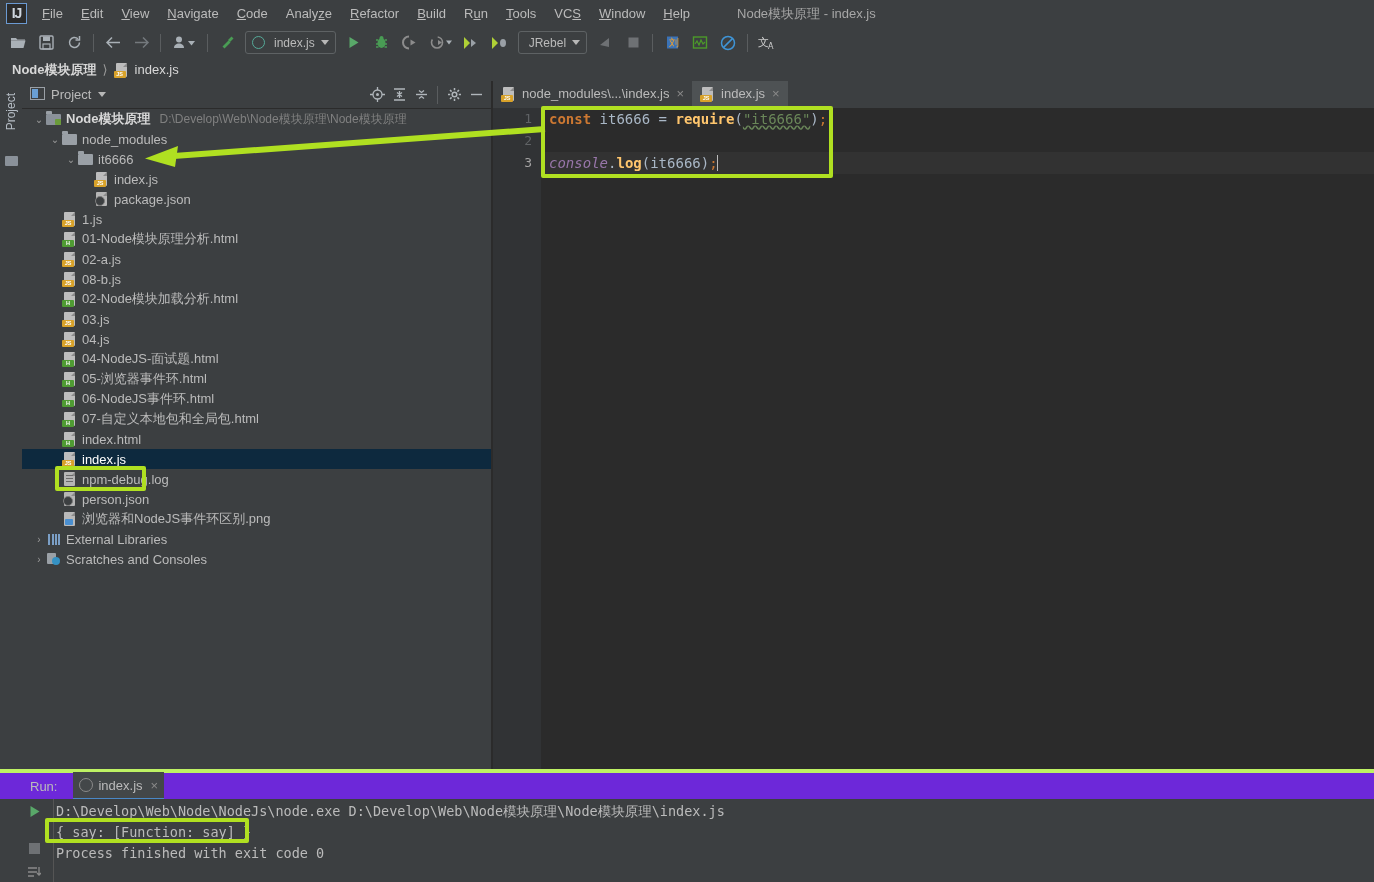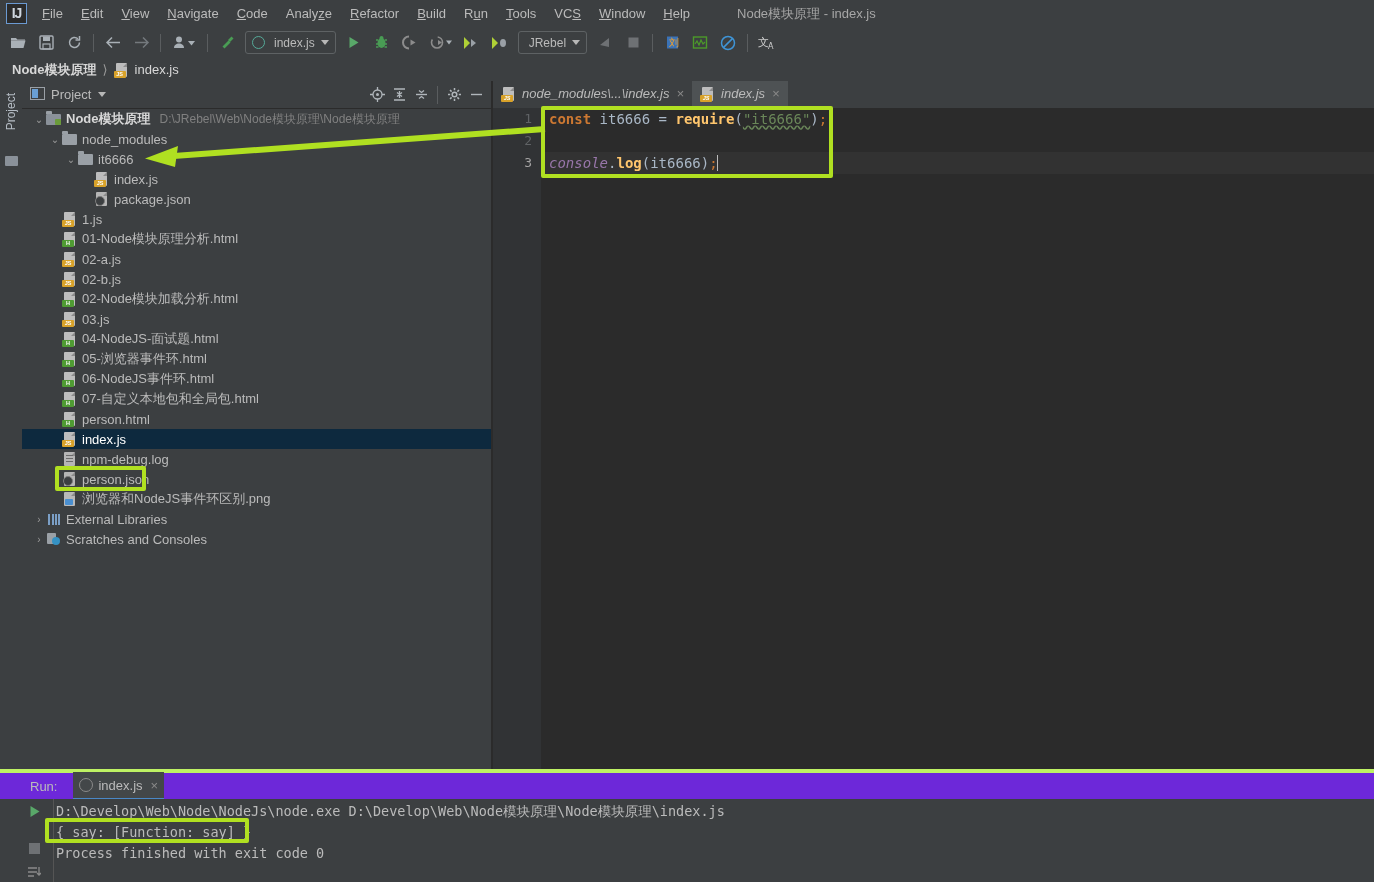--- a/index.html
+++ b/index.html
@@ -168,21 +168,20 @@
   
   .editor-area {
     position: absolute; left: 493px; top: 81px; width: 881px; height: 688px;
     background: #2b2b2b;
   }
   .tabbar { height: 27px; background: #3c3f41; display: flex; align-items: stretch; }
   .etab {
     display: flex; align-items: center; padding: 0 8px; font-size: 13px;
     color: #bbbbbb; white-space: nowrap; background: #3c3f41;
     border-bottom: 2px solid transparent;
-    font-style: italic;
   }
   .etab.active { background: #4e5254; border-bottom: 2px solid transparent; }
   .etab .x { margin-left: 7px; color: #8a8a8a; font-size: 13px; }
   .etab .ico { margin-right: 5px; }
 
   .code-wrap { position: absolute; left: 0; top: 27px; right: 0; bottom: 0; background: #2b2b2b; }
   .gutter {
     position: absolute; left: 0; top: 0; width: 48px; bottom: 0;
     background: #313335;
   }
@@ -476,21 +475,21 @@
       </div>
     </div>
     <div class="tree" id="tree">
         <div class="trow">
           <span style="width: 10px; flex: 0 0 auto;"></span>
           <span class="twist">⌄</span>
           <span class="ico">
             <span class="ico-folder proj"></span>
           </span>
           <span class="tlabel bold">Node模块原理</span>
-          <span class="tpath">D:\JRebel\Web\Node模块原理\Node模块原理</span>
+          <span class="tpath">D:\Develop\Web\Node模块原理\Node模块原理</span>
         </div>
         <div class="trow">
           <span style="width: 26px; flex: 0 0 auto;"></span>
           <span class="twist">⌄</span>
           <span class="ico">
             <span class="ico-folder"></span>
           </span>
           <span class="tlabel">node_modules</span>
         </div>
         <div class="trow">
@@ -545,21 +544,21 @@
           </span>
           <span class="tlabel">02-a.js</span>
         </div>
         <div class="trow">
           <span style="width: 26px; flex: 0 0 auto;"></span>
           <span class="twist"></span>
           <span class="ico">
             <span class="ico-file"></span>
             <span class="ico-badge badge-js">JS</span>
           </span>
-          <span class="tlabel">02-b.js</span>
+          <span class="tlabel">08-b.js</span>
         </div>
         <div class="trow">
           <span style="width: 26px; flex: 0 0 auto;"></span>
           <span class="twist"></span>
           <span class="ico">
             <span class="ico-file"></span>
             <span class="ico-badge badge-h">H</span>
           </span>
           <span class="tlabel">02-Node模块加载分析.html</span>
         </div>
@@ -570,20 +569,29 @@
             <span class="ico-file"></span>
             <span class="ico-badge badge-js">JS</span>
           </span>
           <span class="tlabel">03.js</span>
         </div>
         <div class="trow">
           <span style="width: 26px; flex: 0 0 auto;"></span>
           <span class="twist"></span>
           <span class="ico">
             <span class="ico-file"></span>
+            <span class="ico-badge badge-js">JS</span>
+          </span>
+          <span class="tlabel">04.js</span>
+        </div>
+        <div class="trow">
+          <span style="width: 26px; flex: 0 0 auto;"></span>
+          <span class="twist"></span>
+          <span class="ico">
+            <span class="ico-file"></span>
             <span class="ico-badge badge-h">H</span>
           </span>
           <span class="tlabel">04-NodeJS-面试题.html</span>
         </div>
         <div class="trow">
           <span style="width: 26px; flex: 0 0 auto;"></span>
           <span class="twist"></span>
           <span class="ico">
             <span class="ico-file"></span>
             <span class="ico-badge badge-h">H</span>
@@ -608,21 +616,21 @@
           </span>
           <span class="tlabel">07-自定义本地包和全局包.html</span>
         </div>
         <div class="trow">
           <span style="width: 26px; flex: 0 0 auto;"></span>
           <span class="twist"></span>
           <span class="ico">
             <span class="ico-file"></span>
             <span class="ico-badge badge-h">H</span>
           </span>
-          <span class="tlabel">person.html</span>
+          <span class="tlabel">index.html</span>
         </div>
         <div class="trow selected">
           <span style="width: 26px; flex: 0 0 auto;"></span>
           <span class="twist"></span>
           <span class="ico">
             <span class="ico-file"></span>
             <span class="ico-badge badge-js">JS</span>
           </span>
           <span class="tlabel">index.js</span>
         </div>

